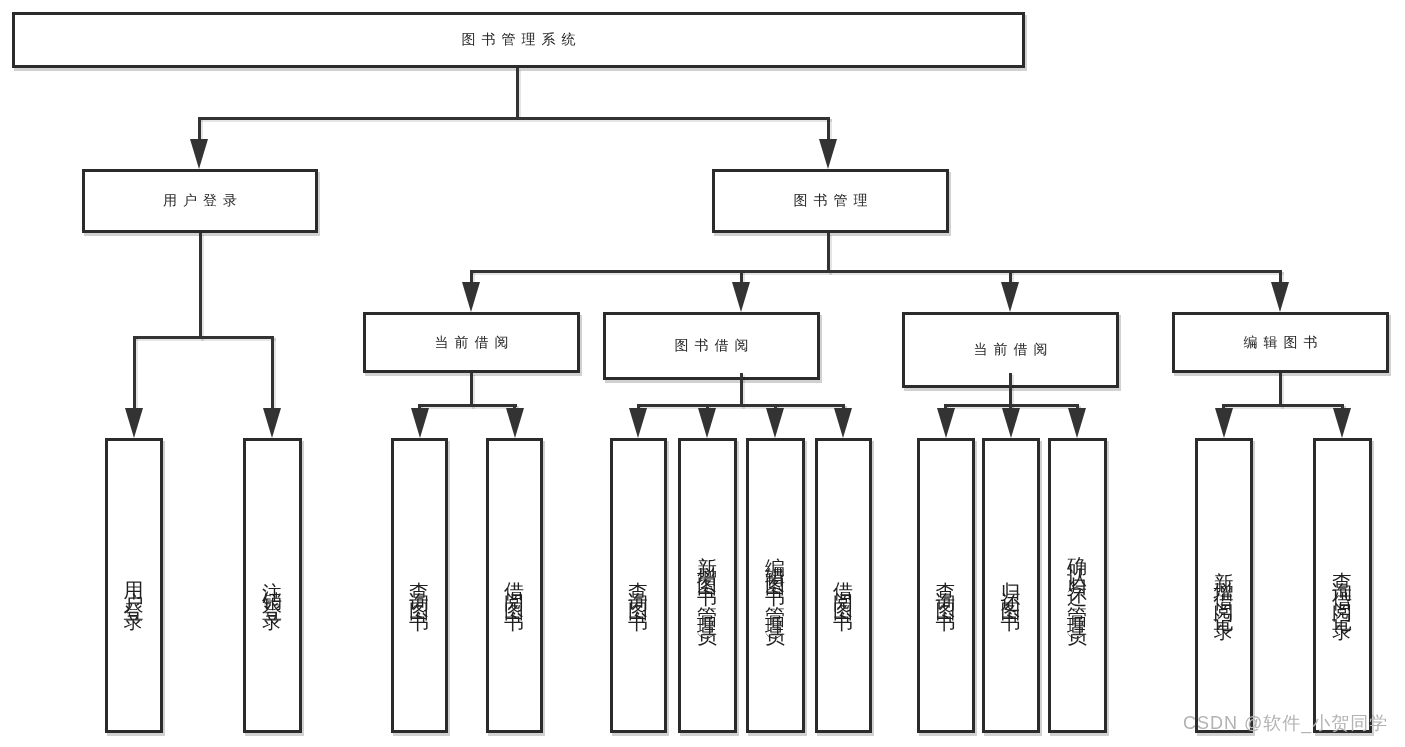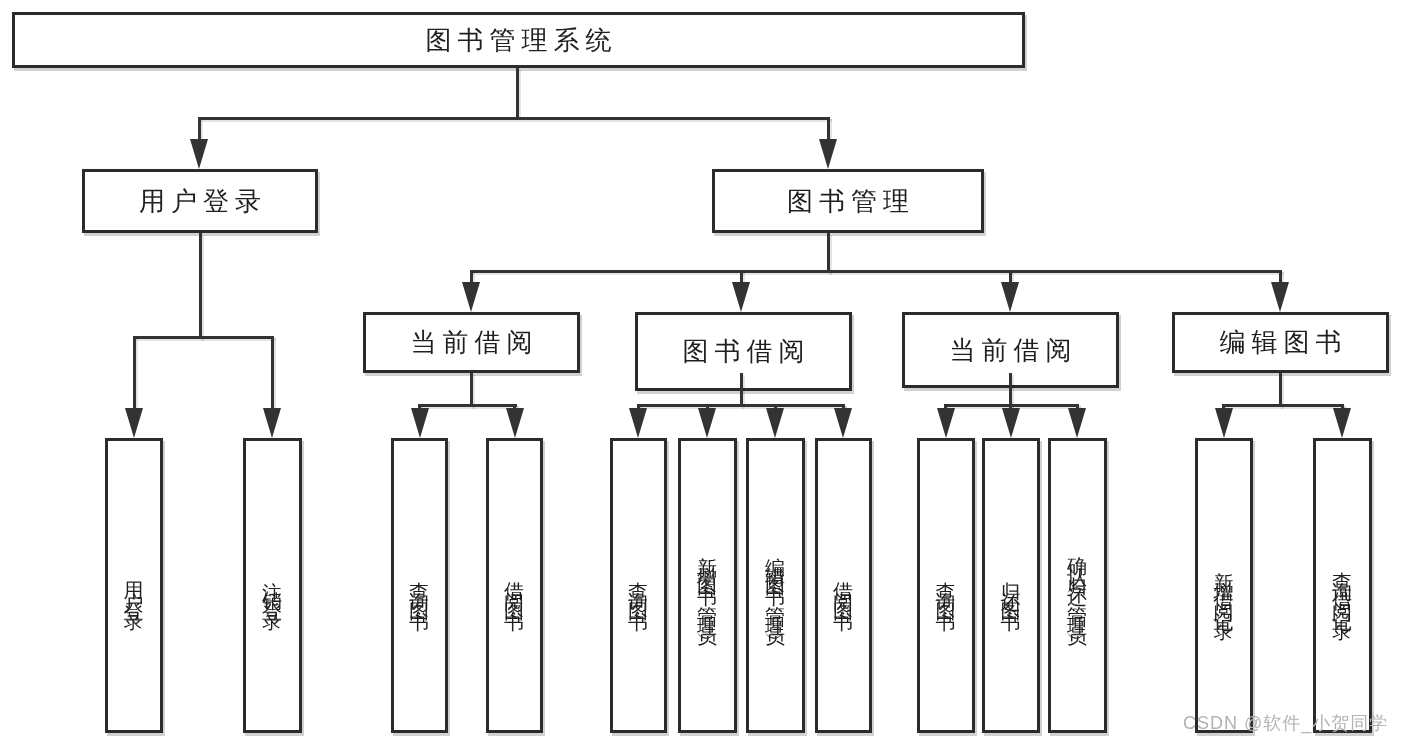--- a/index.html
+++ b/index.html
@@ -9,21 +9,21 @@
     font-family:"Liberation Sans","DejaVu Sans",sans-serif;
     color:var(--text,#1f1f1f);
   }
   .stage{position:absolute;left:0;top:0;width:1405px;height:747px;}
   .hbox,.leaf{
     position:absolute;box-sizing:border-box;background:var(--box-fill,#fff);
     border:3px solid var(--box-border,#2b2b2b);
     box-shadow:2px 3px 0 rgba(0,0,0,0.18);
     display:flex;align-items:center;justify-content:center;
   }
-  .hbox{font-size:26px;letter-spacing:6px;white-space:nowrap;}
+  .hbox{font-size:14px;letter-spacing:6px;white-space:nowrap;}
   .hbox span{margin-left:6px;} 
   .leaf{
     top:438px;height:295px;
     writing-mode:vertical-rl;text-orientation:mixed;
     font-size:20px;letter-spacing:10px;line-height:1;
   }
   .hline,.vline{
     position:absolute;background:var(--line,#333);
     box-shadow:2px 2px 0 rgba(0,0,0,0.10);
   }
@@ -45,28 +45,28 @@
 
 <div class="stage">
 
   <div class="hbox" style="left:12px;top:12px;width:1013px;height:56px">
     <span>图书管理系统</span>
   </div>
 
   <div class="hbox" style="left:82px;top:169px;width:236px;height:64px">
     <span>用户登录</span>
   </div>
-  <div class="hbox" style="left:712px;top:169px;width:272px;height:64px">
+  <div class="hbox" style="left:712px;top:169px;width:237px;height:64px">
     <span>图书管理</span>
   </div>
 
   <div class="hbox" style="left:363px;top:312px;width:217px;height:61px">
     <span>当前借阅</span>
   </div>
-  <div class="hbox" style="left:635px;top:312px;width:217px;height:79px">
+  <div class="hbox" style="left:603px;top:312px;width:217px;height:68px">
     <span>图书借阅</span>
   </div>
   <div class="hbox" style="left:902px;top:312px;width:217px;height:76px">
     <span>当前借阅</span>
   </div>
   <div class="hbox" style="left:1172px;top:312px;width:217px;height:61px">
     <span>编辑图书</span>
   </div>
 
   <div class="leaf" style="left:105px;width:58px">

